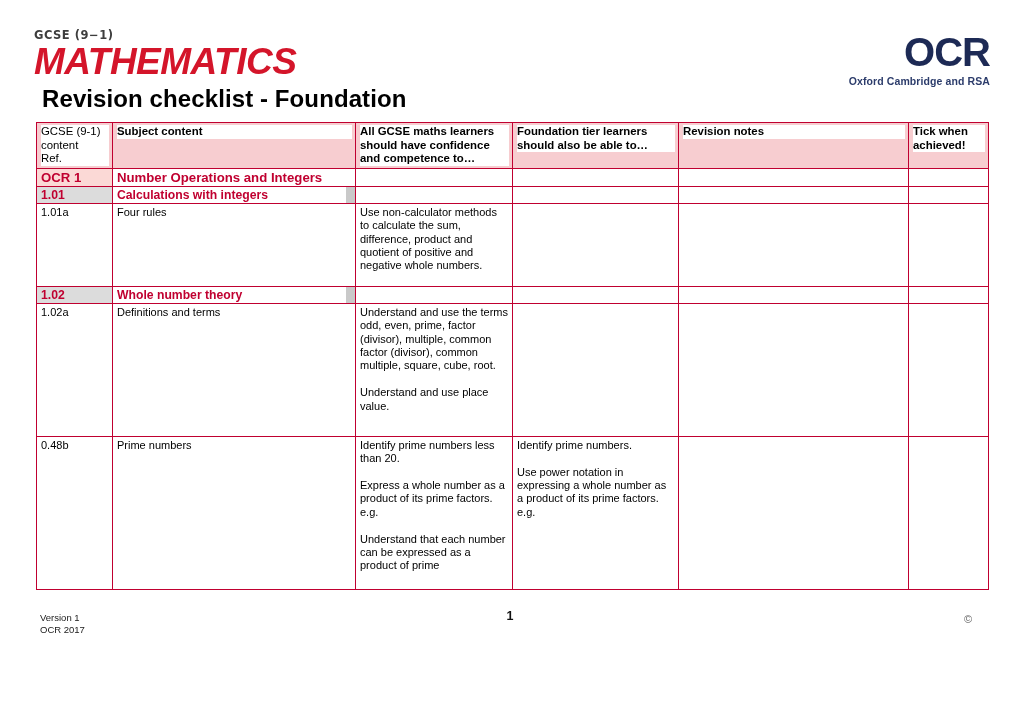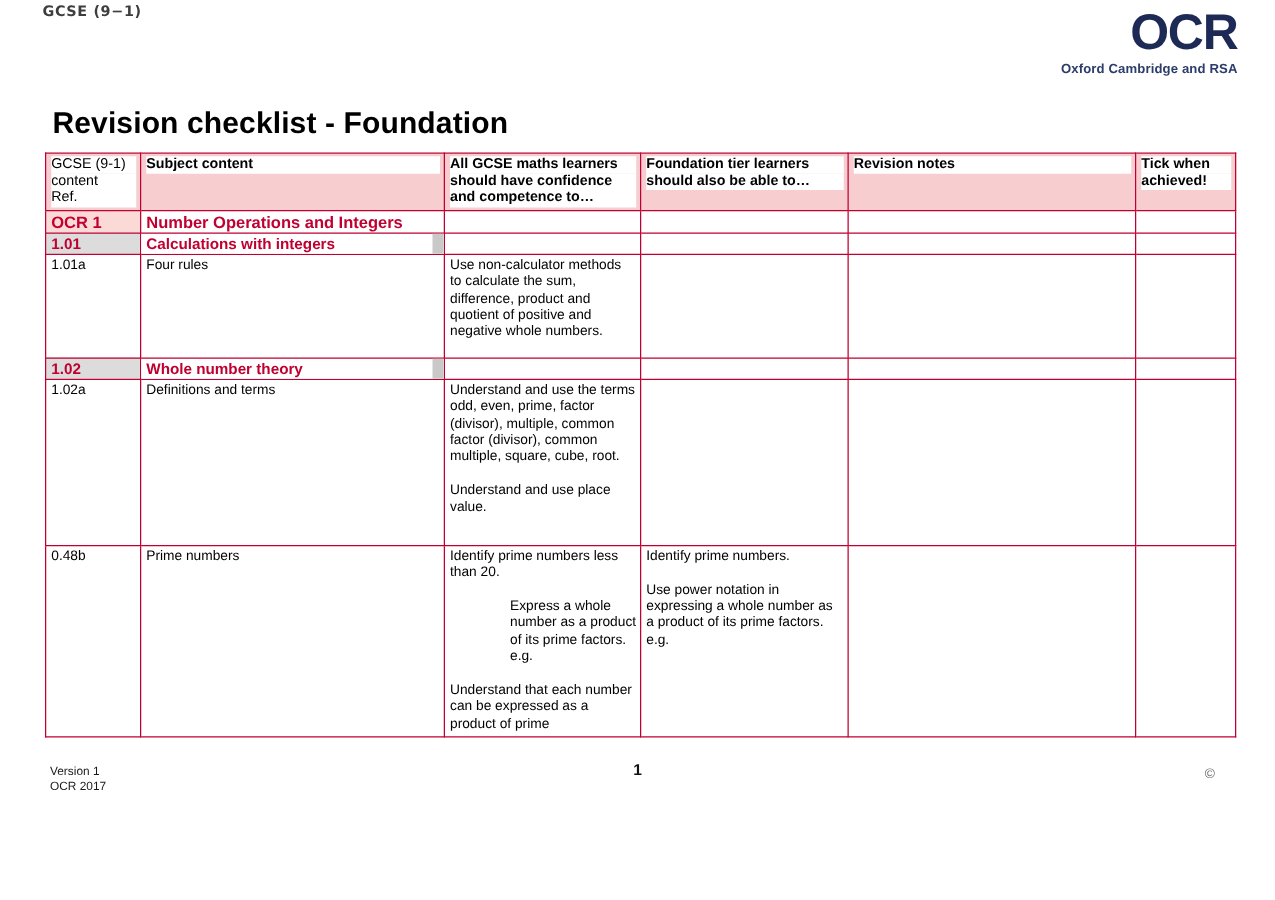--- a/index.html
+++ b/index.html
@@ -13,20 +13,21 @@
     font-family: "Liberation Sans", sans-serif;
     color: #000000;
     position: relative;
     overflow: hidden;
   }
 
   
   .logo-band {
     position: relative;
     height: 72px;
+    margin-top: 26px;
   }
   .gcse-logo {
     position: absolute;
     left: 34px;
     top: 4px;
   }
   .gcse-kicker {
     font-family: "DejaVu Sans", sans-serif;
     font-weight: bold;
     font-size: 11.5px;
@@ -197,20 +198,21 @@
     font-size: 11px;
     color: #666666;
   }
 </style>
 </head>
 <body>
 
 <div class="logo-band">
   <div class="gcse-logo">
     <div class="gcse-kicker">GCSE (9−1)</div>
+    <div class="gcse-word">MATHEMATICS</div>
   </div>
   <div class="ocr-logo">
     <div class="ocr-mark">OCR</div>
     <div class="ocr-strap">Oxford Cambridge and RSA</div>
   </div>
 </div>
 
 <div class="doc-title">Revision checklist - Foundation</div>
 
 <div class="checklist-wrap">
@@ -295,21 +297,21 @@
           </td>
           <td class="clip" style="height: 128px;"></td>
           <td class="clip" style="height: 128px;"></td>
           <td class="clip" style="height: 128px;"></td>
         </tr>
         <tr class="content">
           <td class="clip" style="height: 148px;">0.48b</td>
           <td class="clip" style="height: 148px;">Prime numbers</td>
           <td class="clip" style="height: 148px;">
             <div class="para" style="white-space: pre-line;">Identify prime numbers less than 20.</div>
-            <div class="para" style="white-space: pre-line; margin-left: 48px;">Express a whole number as a product of its prime factors.
+            <div class="para" style="white-space: pre-line;">Express a whole number as a product of its prime factors.
 e.g.</div>
             <div class="para" style="white-space: pre-line;">Understand that each number can be expressed as a product of prime</div>
           </td>
           <td class="clip" style="height: 148px;">
             <div class="para" style="white-space: pre-line;">Identify prime numbers.</div>
             <div class="para" style="white-space: pre-line;">Use power notation in expressing a whole number as a product of its prime factors.
 e.g.</div>
           </td>
           <td class="clip" style="height: 148px;"></td>
           <td class="clip" style="height: 148px;"></td>

